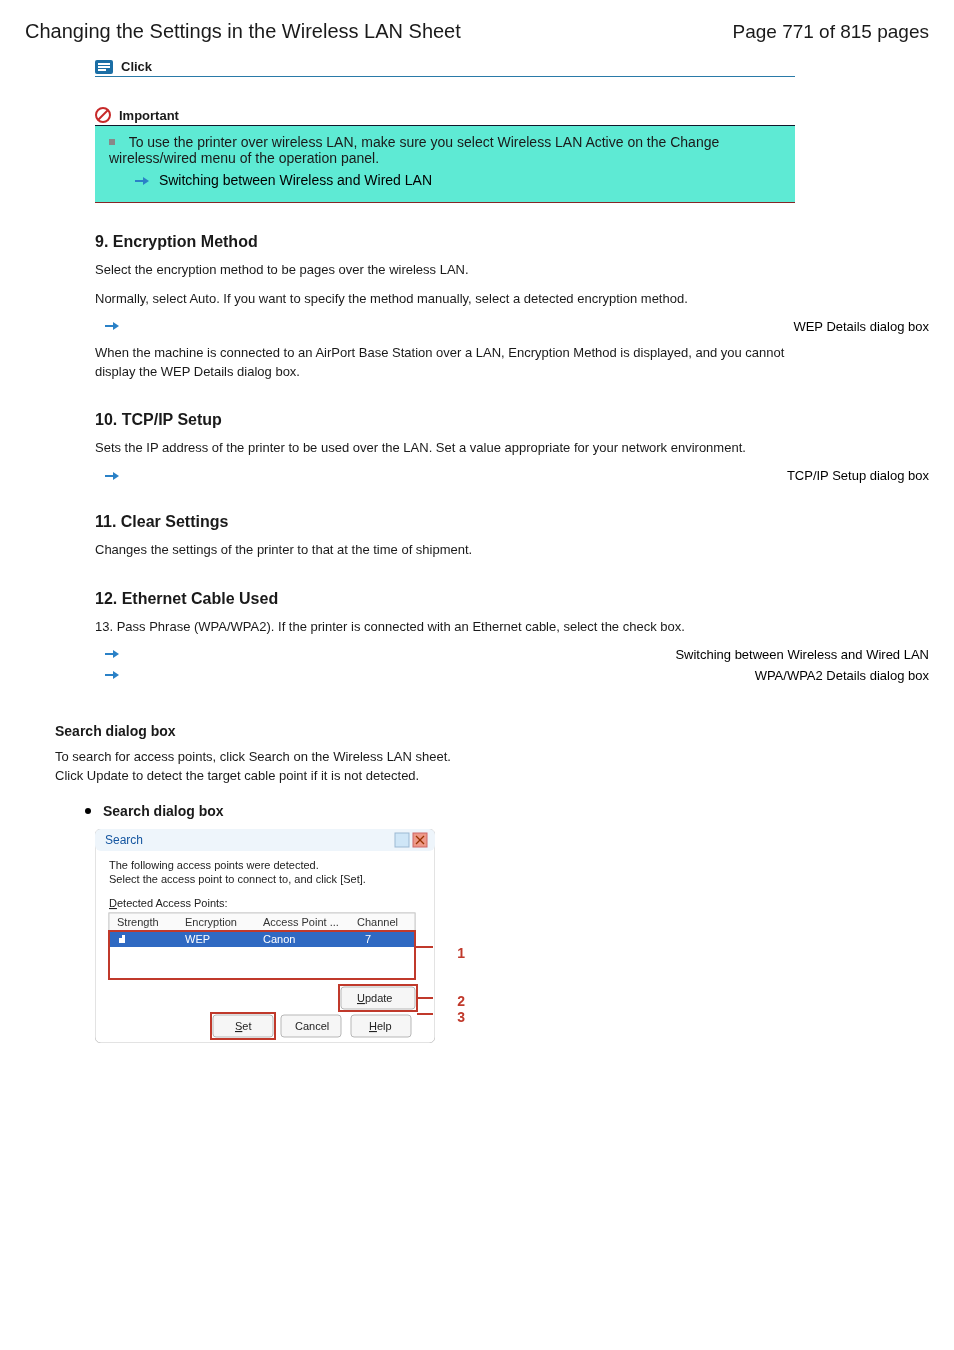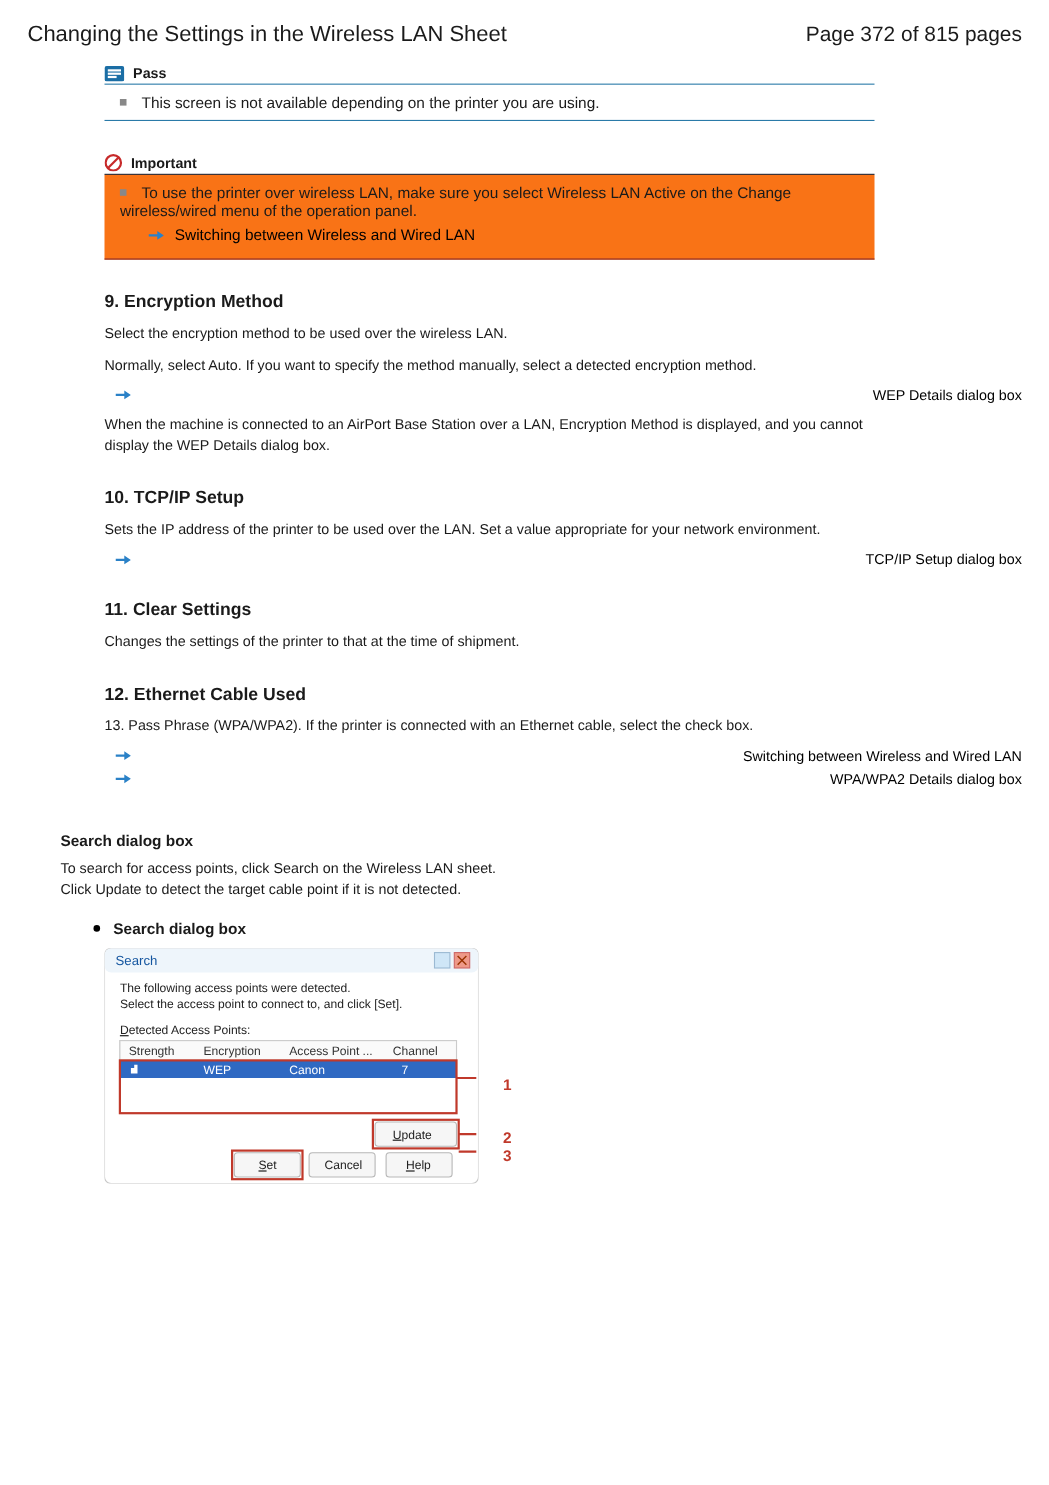--- a/index.html
+++ b/index.html
@@ -25,21 +25,21 @@
     width: 700px;
   }
   .note-head, .imp-head {
     display:flex; align-items:center; gap:8px;
     border-bottom: 1px solid #2a7aa8;
     padding-bottom: 2px;
   }
   .imp-head { border-bottom: 1px solid #0f172a; text-align: right; }
   .note-head span, .imp-head span { font-weight: bold; font-size: 13px; }
   .note-body { padding: 8px 0 8px 14px; border-bottom: 1px solid #2a7aa8; }
-  .imp-body  { padding: 8px 0 8px 14px; border-bottom: 1px solid #862626; background:#f97316; }
+  .imp-body  { padding: 8px 0 8px 14px; border-bottom: 1px solid #862626; background:#5eead4; }
   .sq-bullet {
     display:inline-block; width:6px; height:6px; background:#888; margin-right:10px; vertical-align:2px;
   }
   .imp-body .row { margin-bottom:6px; }
   .arrow-inline {
     display:inline-block; vertical-align:middle; margin:0 6px 0 26px;
   }
   .heading4 { font-size:16px; font-weight:bold; margin:30px 0 10px 70px; }
   .para { margin:10px 0 10px 70px; width:700px; font-size:13px; line-height:1.45; }
   .linklike { color:#000; text-decoration:none; }
@@ -53,38 +53,34 @@
   .c1 { right:-10px; top:116px; }
   .c2 { right:-10px; top:164px; }
   .c3 { right:-10px; top:180px; }
   .note-icon svg, .imp-icon svg, .arrow-icon svg { display:block; }
 </style>
 </head>
 <body>
 
 <div class="header-row">
   <div class="header-title">Changing the Settings in the Wireless LAN Sheet</div>
-  <div class="header-page">Page 372 of 815 pages</div>
+  <div class="header-page">Page 771 of 815 pages</div>
 </div>
 
 <div class="note-block">
   <div class="note-head">
     <span class="note-icon">
       <svg width="18" height="14" viewBox="0 0 18 14">
         <rect x="0" y="0" width="18" height="14" rx="2" fill="#1b6ea5"></rect>
         <rect x="3" y="3" width="12" height="2" fill="#fff"></rect>
         <rect x="3" y="6" width="12" height="2" fill="#fff"></rect>
         <rect x="3" y="9" width="8" height="2" fill="#fff"></rect>
       </svg>
     </span>
-    <span>Pass</span>
-  </div>
-  <div class="note-body">
-    <span class="sq-bullet"></span>
-    <span>This screen is not available depending on the printer you are using.</span>
+    <span>Click</span>
   </div>
 </div>
 
 <div class="important-block">
   <div class="imp-head">
     <span class="imp-icon">
       <svg width="16" height="16" viewBox="0 0 16 16">
         <circle cx="8" cy="8" r="7" fill="#fff" stroke="#c72a2a" stroke-width="2"></circle>
         <line x1="3" y1="13" x2="13" y2="3" stroke="#c72a2a" stroke-width="2"></line>
       </svg>
@@ -101,21 +97,21 @@
         <svg width="14" height="10" viewBox="0 0 14 10">
             <path d="M0 4h8V1l6 4-6 4V6H0z" fill="#2a81c7"></path>
           </svg>
       </span>
       <a href="#" class="linklike">Switching between Wireless and Wired LAN</a>
     </div>
   </div>
 </div>
 
 <div class="heading4">9. Encryption Method</div>
-<div class="para">Select the encryption method to be used over the wireless LAN.</div>
+<div class="para">Select the encryption method to be pages over the wireless LAN.</div>
 <div class="para">Normally, select Auto. If you want to specify the method manually, select a detected encryption method.</div>
 <div class="arrowrow">
   <span class="arrow-icon">
     <svg width="14" height="10" viewBox="0 0 14 10">
         <path d="M0 4h8V1l6 4-6 4V6H0z" fill="#2a81c7"></path>
       </svg>
   </span>
   <a href="#" class="linklike">WEP Details dialog box</a>
 </div>
 <div class="para">When the machine is connected to an AirPort Base Station over a LAN, Encryption Method is displayed, and you cannot display the WEP Details dialog box.</div>

